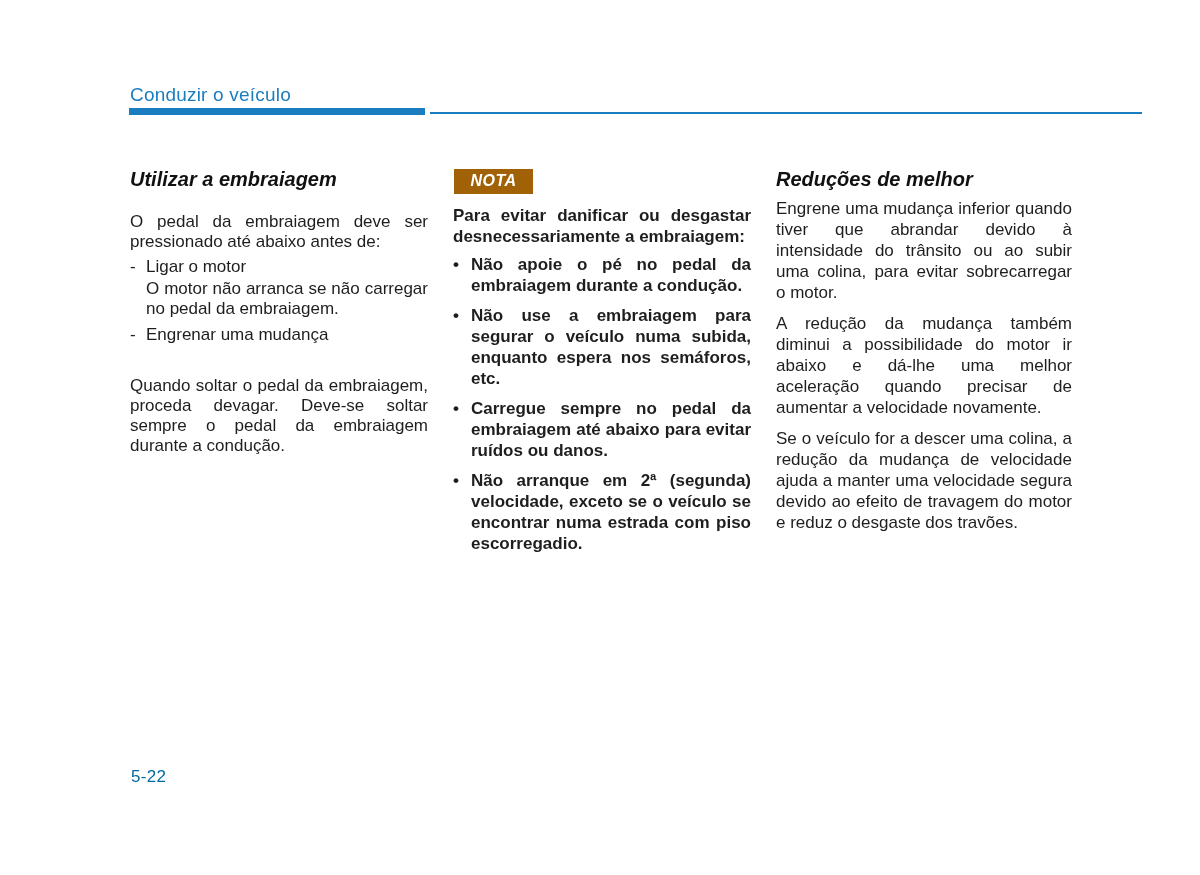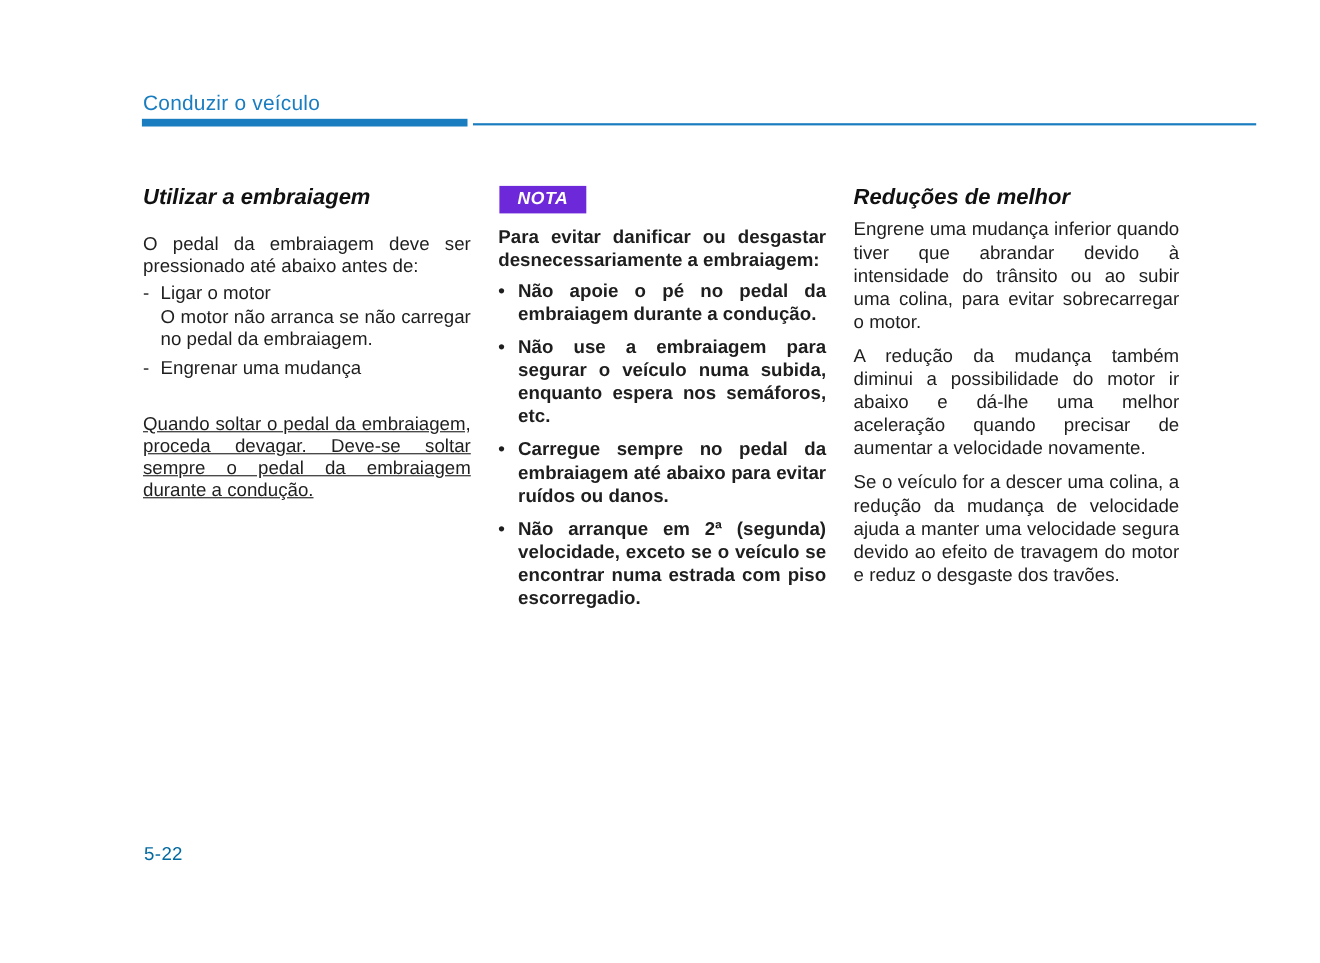--- a/index.html
+++ b/index.html
@@ -36,33 +36,33 @@
   .col-3 { left: 776px; width: 296px; line-height: 21px; }
 
   .section-heading {
     margin: 0 0 7px 0;
     font-size: 20px; line-height: 23px;
     font-style: italic; font-weight: bold;
     color: #111; text-align: left;
   }
   .jp { text-align: justify; margin: 0; }
   .col-1 .intro { margin-bottom: 5px; margin-top: 21px; }
-  .col-1 .outro { margin-top: 31px; text-decoration: underline; }
+  .col-1 .outro { margin-top: 31px; }
 
   
   .dash-item { display: flex; margin: 0 0 3px 0; }
   .dash-marker { flex: 0 0 16px; }
   .dash-content { flex: 1; }
   .dash-content p { margin: 0; text-align: justify; }
   .dash-content .sub { margin: 2px 0 3px 0; }
 
   
   .note-badge {
     display: inline-block;
-    background: #6d28d9; color: #ffffff;
+    background: #a16207; color: #ffffff;
     font-style: italic; font-weight: bold;
     font-size: 16px; line-height: 16px;
     padding: 4px 0 5px 0; width: 79px; text-align: center;
     margin: 1px 0 11px 1px;
     letter-spacing: 0.5px;
   }
   .col-2 .intro { margin-bottom: 7px; }
 
   
   .bullet-item { display: flex; margin: 0 0 9px 0; }

